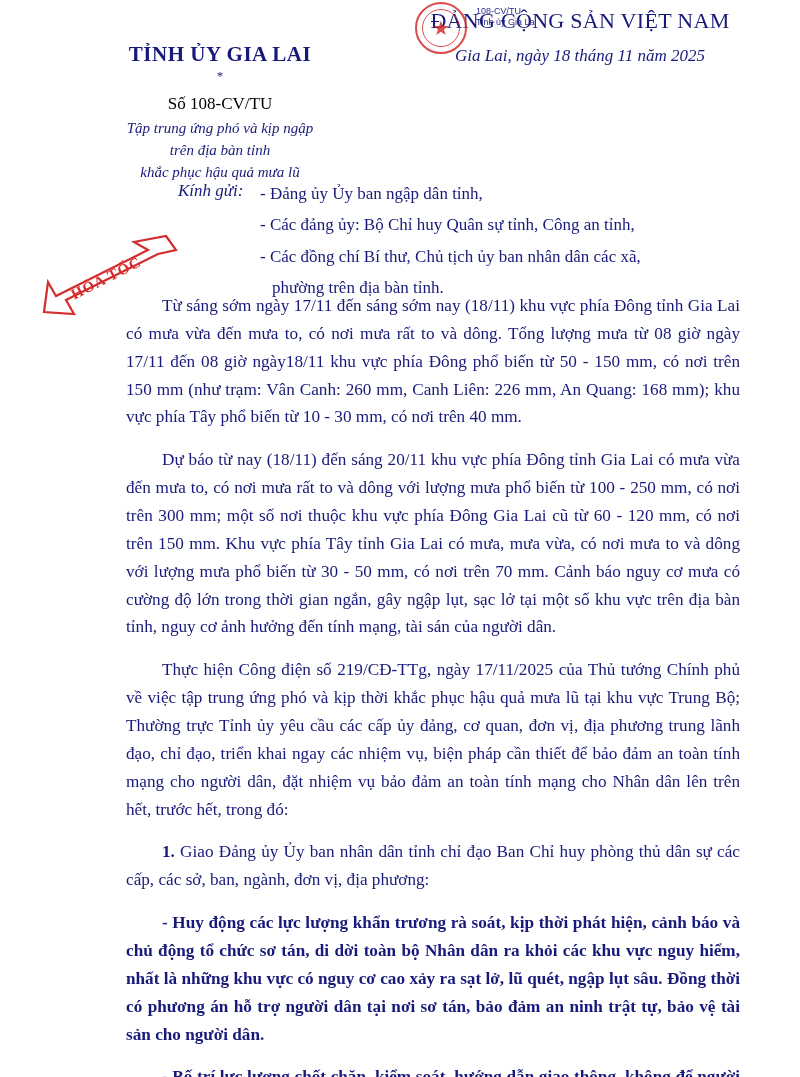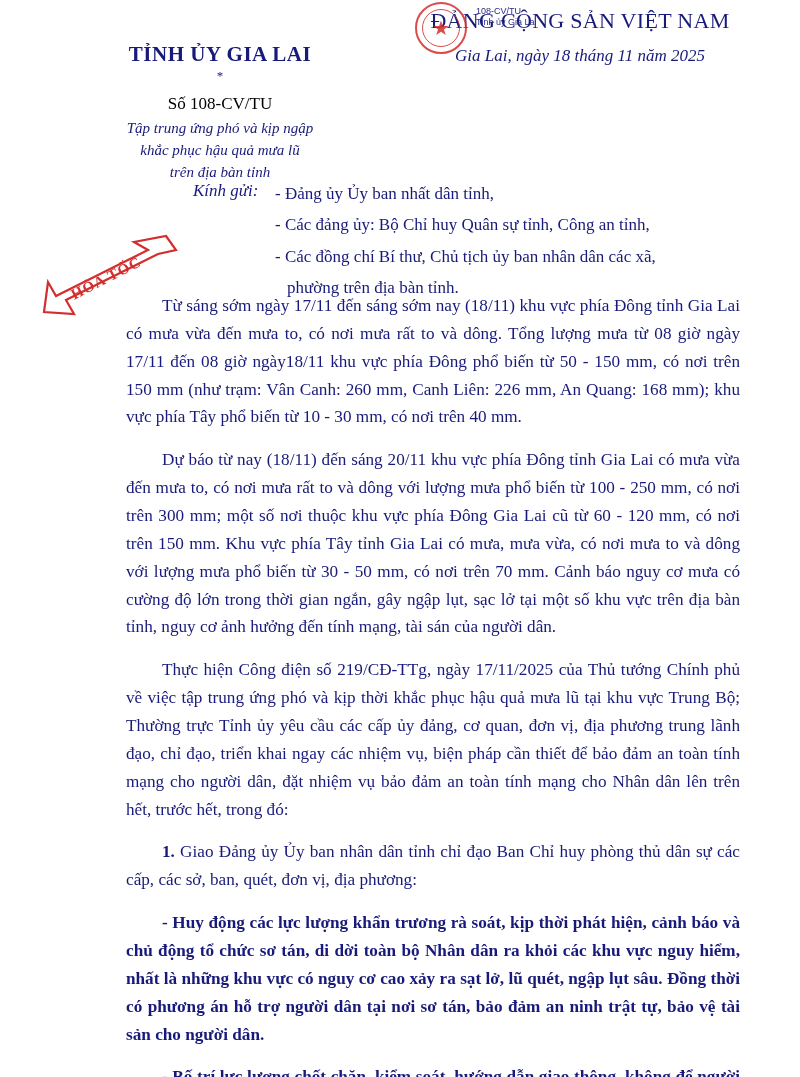--- a/index.html
+++ b/index.html
@@ -139,21 +139,21 @@
     font-family: "Liberation Serif", serif;
     font-weight: bold;
     font-size: 15px;
     letter-spacing: 1px;
     white-space: nowrap;
   }
 
   
   .recipients {
     position: absolute;
-    left: 125px;
+    left: 110px;
     top: 178px;
     width: 640px;
   }
   .kinh-gui {
     position: absolute;
     left: 68px;
     top: 3px;
     font-style: italic;
     font-size: 17px;
     color: #181a7a;
@@ -195,22 +195,22 @@
 <div class="page">
 
   <div class="header">
 
     <div class="left-head">
       <div class="org-name">TỈNH ỦY GIA LAI</div>
       <div class="star">*</div>
       <div class="doc-number">Số 108-CV/TU</div>
       <div class="doc-subject">
         <div>Tập trung ứng phó và kịp ngập</div>
+        <div>trên địa bàn tỉnh</div>
         <div>khắc phục hậu quả mưa lũ</div>
-        <div>trên địa bàn tỉnh</div>
       </div>
     </div>
 
     <div class="right-head">
       <div class="nation">ĐẢNG CỘNG SẢN VIỆT NAM</div>
       <div class="place-date">Gia Lai, ngày 18 tháng 11 năm 2025</div>
     </div>
 
     <div class="seal">
       <div class="inner"></div>
@@ -225,29 +225,29 @@
   <div class="urgent-stamp">
     <svg width="140" height="92" viewBox="0 0 140 92" xmlns="http://www.w3.org/2000/svg">
       <polygon points="128,8 138,22 120,26 28,72 36,86 6,84 10,54 18,68 110,22 96,14" fill="none" stroke="#d42d2d" stroke-width="2.2"></polygon>
     </svg>
     <div class="urgent-label">HỎA TỐC</div>
   </div>
 
   <div class="recipients">
     <div class="kinh-gui">Kính gửi:</div>
     <div class="rec-list">
-      <div>- Đảng ủy Ủy ban nhất dân tỉnh,</div>
+      <div>- Đảng ủy Ủy ban ngập dân tỉnh,</div>
       <div>- Các đảng ủy: Bộ Chỉ huy Quân sự tỉnh, Công an tỉnh,</div>
       <div>- Các đồng chí Bí thư, Chủ tịch ủy ban nhân dân các xã,</div>
       <div class="cont">phường trên địa bàn tỉnh.</div>
     </div>
   </div>
 
   <div class="body-text">
     <p>Từ sáng sớm ngày 17/11 đến sáng sớm nay (18/11) khu vực phía Đông tỉnh Gia Lai có mưa vừa đến mưa to, có nơi mưa rất to và dông. Tổng lượng mưa từ 08 giờ ngày 17/11 đến 08 giờ ngày18/11 khu vực phía Đông phổ biến từ 50 - 150 mm, có nơi trên 150 mm (như trạm: Vân Canh: 260 mm, Canh Liên: 226 mm, An Quang: 168 mm); khu vực phía Tây phổ biến từ 10 - 30 mm, có nơi trên 40 mm.</p>
     <p>Dự báo từ nay (18/11) đến sáng 20/11 khu vực phía Đông tỉnh Gia Lai có mưa vừa đến mưa to, có nơi mưa rất to và dông với lượng mưa phổ biến từ 100 - 250 mm, có nơi trên 300 mm; một số nơi thuộc khu vực phía Đông Gia Lai cũ từ 60 - 120 mm, có nơi trên 150 mm. Khu vực phía Tây tỉnh Gia Lai có mưa, mưa vừa, có nơi mưa to và dông với lượng mưa phổ biến từ 30 - 50 mm, có nơi trên 70 mm. Cảnh báo nguy cơ mưa có cường độ lớn trong thời gian ngắn, gây ngập lụt, sạc lở tại một số khu vực trên địa bàn tỉnh, nguy cơ ảnh hưởng đến tính mạng, tài sán của người dân.</p>
     <p>Thực hiện Công điện số 219/CĐ-TTg, ngày 17/11/2025 của Thủ tướng Chính phủ về việc tập trung ứng phó và kịp thời khắc phục hậu quả mưa lũ tại khu vực Trung Bộ; Thường trực Tỉnh ủy yêu cầu các cấp ủy đảng, cơ quan, đơn vị, địa phương trung lãnh đạo, chỉ đạo, triển khai ngay các nhiệm vụ, biện pháp cần thiết để bảo đảm an toàn tính mạng cho người dân, đặt nhiệm vụ bảo đảm an toàn tính mạng cho Nhân dân lên trên hết, trước hết, trong đó:</p>
-    <p><span class="bold-num">1.</span><span> Giao Đảng ủy Ủy ban nhân dân tỉnh chỉ đạo Ban Chỉ huy phòng thủ dân sự các cấp, các sở, ban, quét, đơn vị, địa phương:</span></p>
+    <p><span class="bold-num">1.</span><span> Giao Đảng ủy Ủy ban nhân dân tỉnh chỉ đạo Ban Chỉ huy phòng thủ dân sự các cấp, các sở, ban, ngành, đơn vị, địa phương:</span></p>
     <p class="dash">- Huy động các lực lượng khẩn trương rà soát, kịp thời phát hiện, cảnh báo và chủ động tổ chức sơ tán, di dời toàn bộ Nhân dân ra khỏi các khu vực nguy hiểm, nhất là những khu vực có nguy cơ cao xảy ra sạt lở, lũ quét, ngập lụt sâu. Đồng thời có phương án hỗ trợ người dân tại nơi sơ tán, bảo đảm an ninh trật tự, bảo vệ tài sản cho người dân.</p>
     <p class="dash">- Bố trí lực lượng chốt chặn, kiểm soát, hướng dẫn giao thông, không để người dân đi qua các khu vực nguy hiểm, không bảo đảm an toàn, nhất là trên các tuyến giao thông có nguy cơ xảy ra sạt lở đất đá, khu vực ngập sâu, nước chảy xiết.</p>
   </div>
 
 </div>
 
 </body></html>

